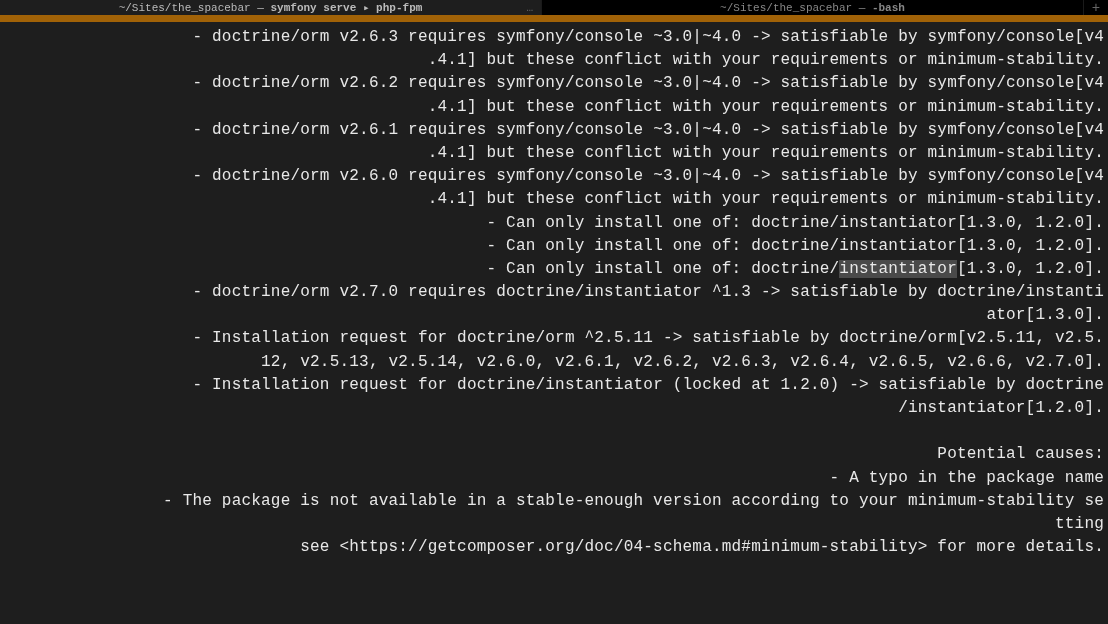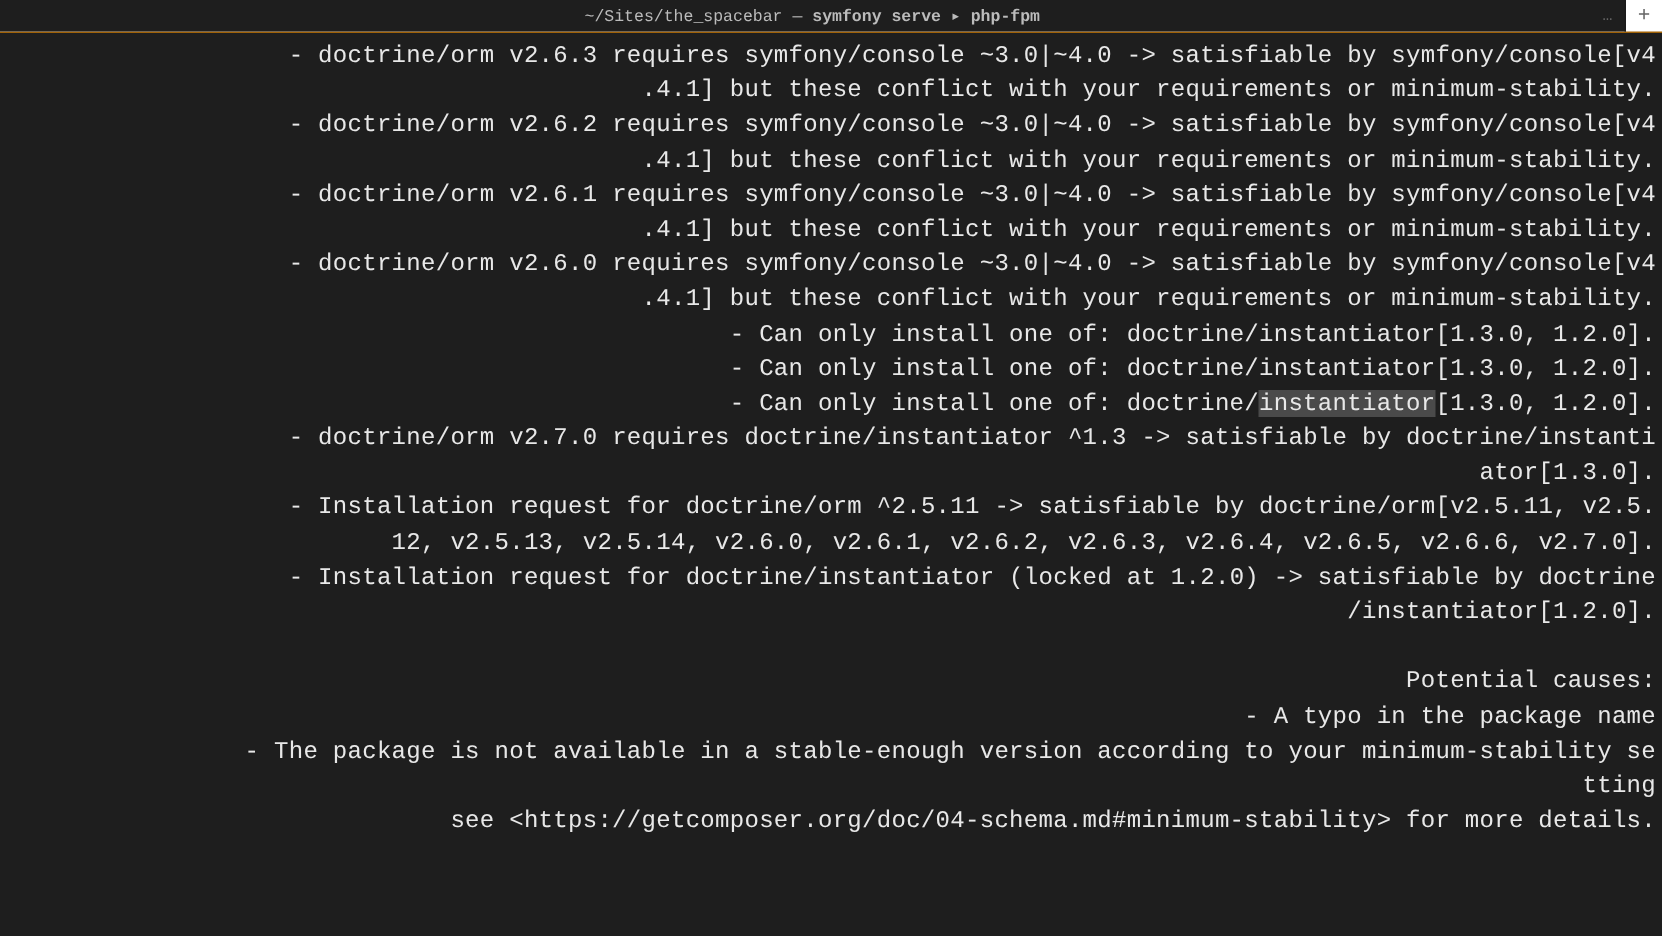--- a/index.html
+++ b/index.html
@@ -11,23 +11,23 @@
       background: #1e1e1e;
       font-family: "SF Mono", "Monaco", "Menlo", "Consolas", "Courier New", monospace;
       font-size: 16px;
       color: #e8e8e8;
       width: 1108px;
       height: 624px;
       overflow: hidden;
     }
     .tab-bar {
       display: flex;
-      background: #ffffff;
+      background: #000000;
       height: 22px;
-      border-bottom: 1px solid #a16207;
+      border-bottom: 7px solid #a16207;
       align-items: center;
     }
     .tab {
       flex: 1;
       display: flex;
       align-items: center;
       justify-content: center;
       height: 100%;
       font-size: 11px;
       color: #888;
@@ -74,20 +74,23 @@
     }
   </style>
 </head>
 <body>
 
 <div class="tab-bar">
   <div class="tab active">
     <span class="tab-label"><span>~/Sites/the_spacebar — </span><span class="bold">symfony serve ▸ php-fpm</span></span>
     <span class="tab-ellipsis">…</span>
   </div>
+  <div class="tab">
+    <span class="tab-label"><span>~/Sites/the_spacebar — </span><span class="bold">-bash</span></span>
+  </div>
   <div class="new-tab">
     <span>+</span>
   </div>
 </div>
 
 <div class="terminal-content"><span>    - doctrine/orm v2.6.3 requires symfony/console ~3.0|~4.0 -&gt; satisfiable by symfony/console[v4</span>
 <span>.4.1] but these conflict with your requirements or minimum-stability.</span>
 <span>    - doctrine/orm v2.6.2 requires symfony/console ~3.0|~4.0 -&gt; satisfiable by symfony/console[v4</span>
 <span>.4.1] but these conflict with your requirements or minimum-stability.</span>
 <span>    - doctrine/orm v2.6.1 requires symfony/console ~3.0|~4.0 -&gt; satisfiable by symfony/console[v4</span>

